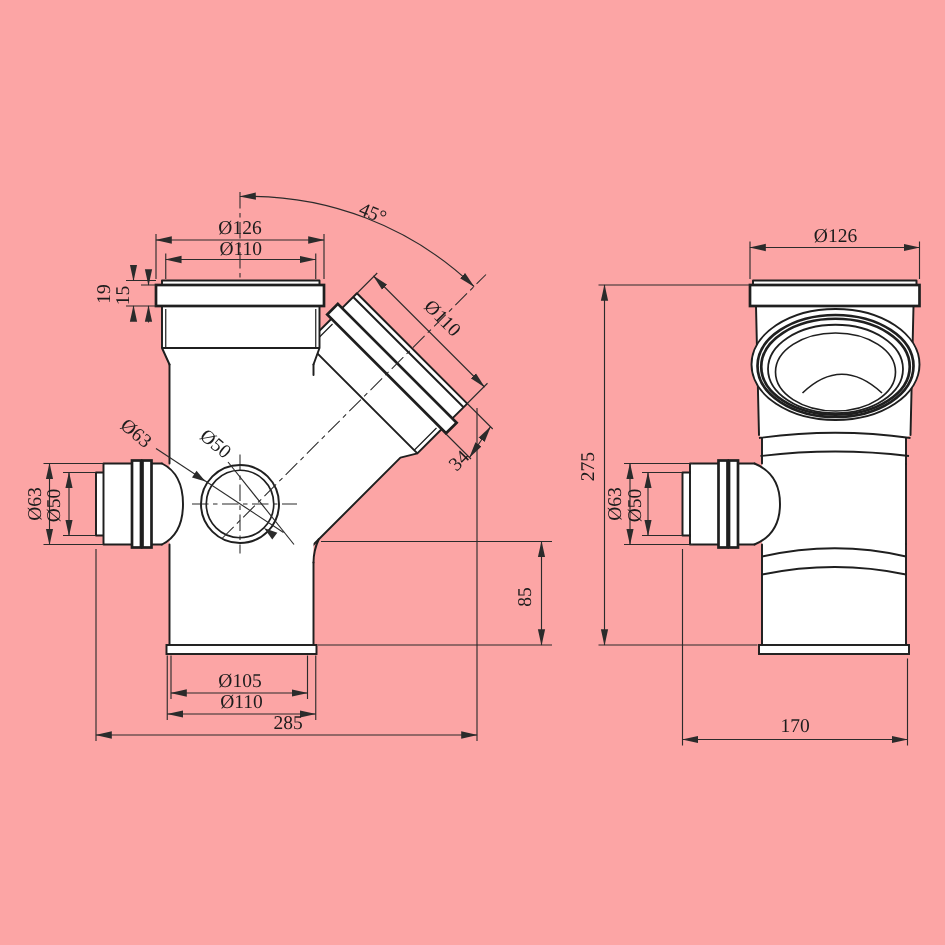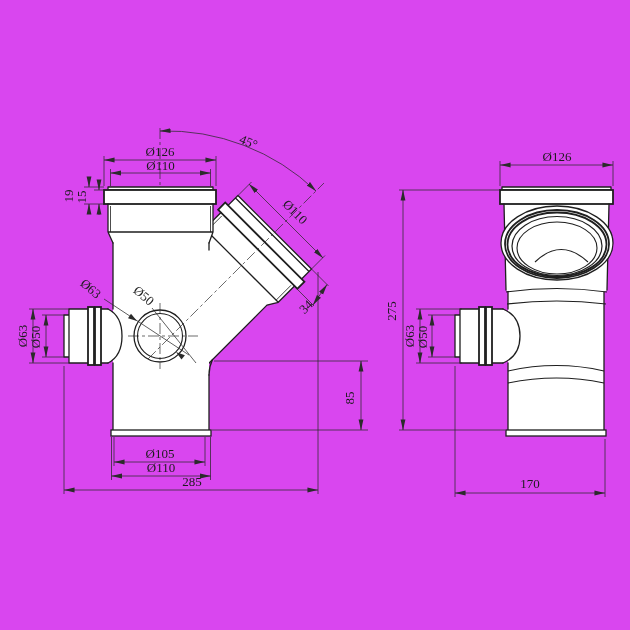--- a/index.html
+++ b/index.html
@@ -1,16 +1,16 @@
 <!DOCTYPE html>
 <html><head>
 <meta charset="utf-8">
 <style>
   html,body{margin:0;padding:0;background:#ffffff;}
-  #stage{width:630px;height:630px;background:#d946ef;position:relative;overflow:hidden;}
+  #stage{width:630px;height:630px;background:#fca5a5;position:relative;overflow:hidden;}
   svg{display:block;}
   text{font-family:"Liberation Serif","DejaVu Serif",serif;font-size:13px;fill:#1c1c1c;}
   .ol{stroke:#1f1f1f;stroke-width:1.3;fill:none;stroke-linecap:round;}
   .olf{stroke:#1f1f1f;stroke-width:1.3;fill:#ffffff;}
   .bead{stroke:#1f1f1f;stroke-width:1.8;fill:#ffffff;}
   .thin{stroke:#1f1f1f;stroke-width:0.8;fill:none;}
   .fill{fill:#ffffff;stroke:none;}
   .dim{stroke:#2b2b2b;stroke-width:0.75;fill:none;}
   .cl{stroke:#2b2b2b;stroke-width:0.7;fill:none;stroke-dasharray:11 3 3 3;}
   .arr{fill:#2b2b2b;stroke:none;}

